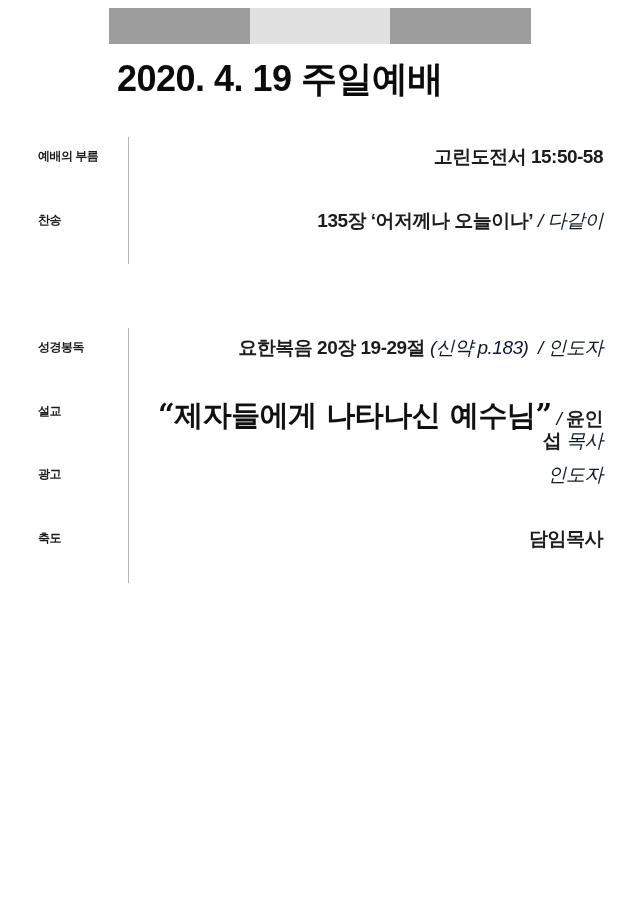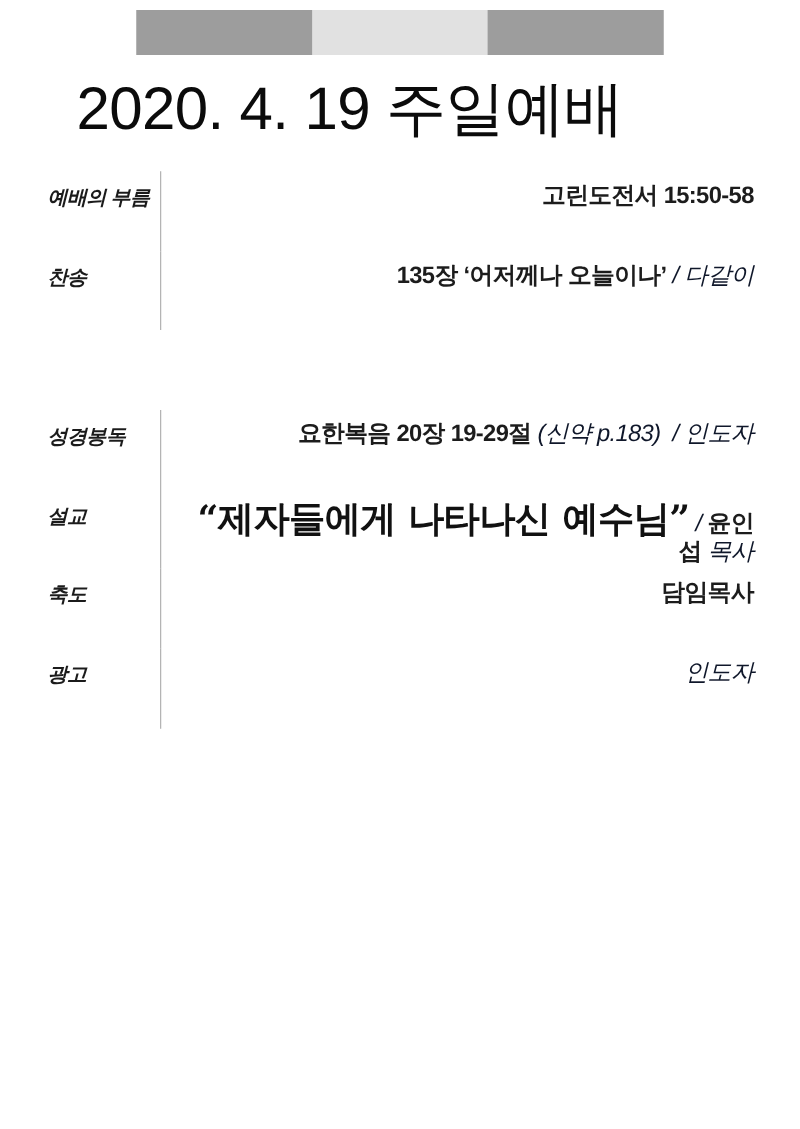--- a/index.html
+++ b/index.html
@@ -13,35 +13,34 @@
   .top-bar {
     position: absolute; left: 109px; top: 8px;
     width: 422px; height: 36px;
     display: flex;
   }
   .bar-seg { flex: 1 1 0; }
   .page-title {
     position: absolute; left: 0; top: 55px; width: 560px;
     margin: 0;
     text-align: center;
-    font-size: 48px; font-weight: 400;
+    font-size: 36px; font-weight: 700;
     letter-spacing: -0.5px;
     color: #0b0b0b;
   }
   .order-list {
     position: absolute; left: 38px; top: 137px; width: 565px;
   }
   .order-row { display: flex; height: 63.7px; }
   .row-label {
     flex: 0 0 90px; width: 90px;
     padding-top: 11px;
-    font-size: 16px; font-weight: 700; color: #1b1b1b;
+    font-size: 12px; font-weight: 700; color: #1b1b1b;
     letter-spacing: -0.5px;
     box-sizing: border-box;
-    font-style: italic;
   }
   .row-content {
     flex: 1 1 auto;
     border-left: 1px solid #b4b4b4;
     padding: 9px 0 0 12px;
     font-size: 19px;
     letter-spacing: -0.5px;
     white-space: pre-wrap;
     line-height: 1.15;
     text-align: right;
@@ -78,20 +77,20 @@
     </div>
     <div class="order-row">
       <div class="row-label">성경봉독</div>
       <div class="row-content"><span class="seg-bold">요한복음 20장 19-29절</span><span class="seg-regular"> (신약 p.183)  / 인도자</span></div>
     </div>
     <div class="order-row">
       <div class="row-label">설교</div>
       <div class="row-content"><span class="seg-serif-bold">“제자들에게 나타나신 예수님”</span><span class="seg-regular"> / </span><span class="seg-bold">윤인섭</span><span class="seg-regular"> 목사</span></div>
     </div>
     <div class="order-row">
+      <div class="row-label">광고</div>
+      <div class="row-content"><span class="seg-regular">인도자</span></div>
+    </div>
+    <div class="order-row">
       <div class="row-label">축도</div>
       <div class="row-content"><span class="seg-bold">담임목사</span></div>
-    </div>
-    <div class="order-row">
-      <div class="row-label">광고</div>
-      <div class="row-content"><span class="seg-regular">인도자</span></div>
     </div>
   </div>
 
 </body></html>

